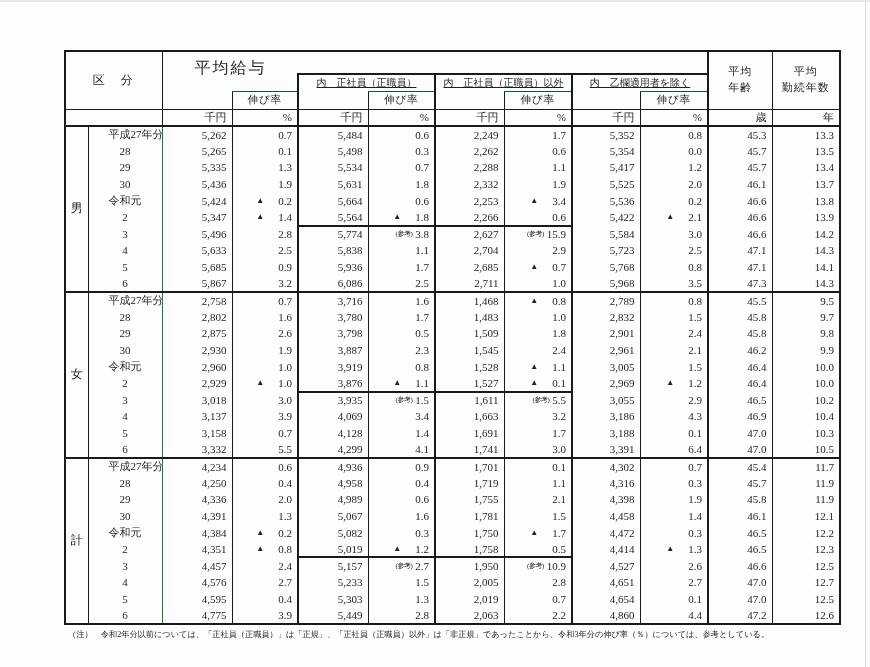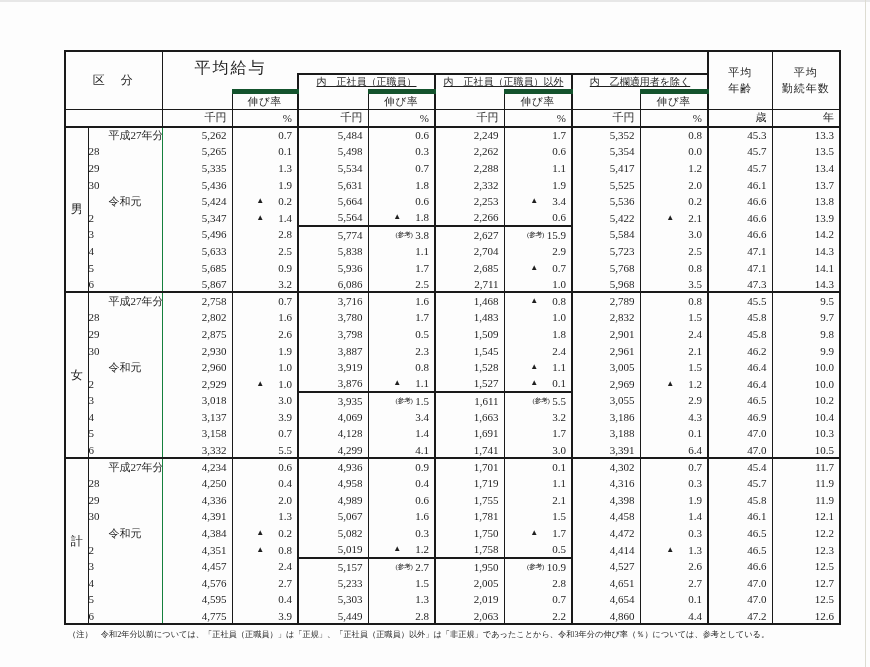--- a/index.html
+++ b/index.html
@@ -35,37 +35,37 @@
   .avg-label {
     display:inline-block; width:136px; text-align:center; font-size:16px;
     letter-spacing:2px; transform:translateY(6px);
   }
   .grp {
     border-top:2px solid #1a1a1a; border-left:2px solid #1a1a1a; border-right:2px solid #1a1a1a;
     text-align:center; font-size:10px; vertical-align:middle; letter-spacing:0;text-decoration:underline;
   }
   .gap34, .gapA { border:none; }
   .gapB { border-left:2px solid #1a1a1a; }
-  .nb { border-top:5px solid #14532d; border-left:1px solid #1a1a1a;
+  .nb { border-top:1px solid #14532d; border-left:1px solid #1a1a1a;
         text-align:center; font-size:10.5px; vertical-align:middle; letter-spacing:1px; }
   .nb.gr { border-right:2px solid #1a1a1a; }
   .age-h { border-left:2px solid #1a1a1a; }
   .svc-h { border-left:1px solid #1a1a1a; }
   .age-h, .svc-h { text-align:center; font-size:11px; vertical-align:middle;
                    white-space:pre-line; line-height:1.45; letter-spacing:1px; }
   .hr4 td { border-top:1px solid #1a1a1a;text-align:right; }
   .u { text-align:right; padding-right:5px; font-size:11px; }
   .l1 { border-left:1px solid #1a1a1a; }
   .l2 { border-left:2px solid #1a1a1a; }
 
   
   tbody { border-top:2px solid #1a1a1a; }
   tbody tr { height:16.6px; }
   td.gender { text-align:center; vertical-align:middle; font-size:12px; }
-  td.year { border-left:1px solid #1a1a1a; text-align:left; font-size:11px; }
+  td.year { border-left:1px solid #1a1a1a; text-align:center; font-size:11px; }
   td.year.long { text-align:left; padding-left:20px; }
   td.c0 { border-left:1px solid #15803d; }
   td.c1 { border-left:1px solid #1a1a1a; }
   td.c2 { border-left:2px solid #1a1a1a; }
   td.c3 { border-left:1px solid #1a1a1a; }
   td.c4 { border-left:2px solid #1a1a1a; }
   td.c5 { border-left:1px solid #1a1a1a; }
   td.c6 { border-left:2px solid #1a1a1a;padding-left:8px; }
   td.c7 { border-left:1px solid #1a1a1a; }
   td.c8 { border-left:2px solid #1a1a1a; }

